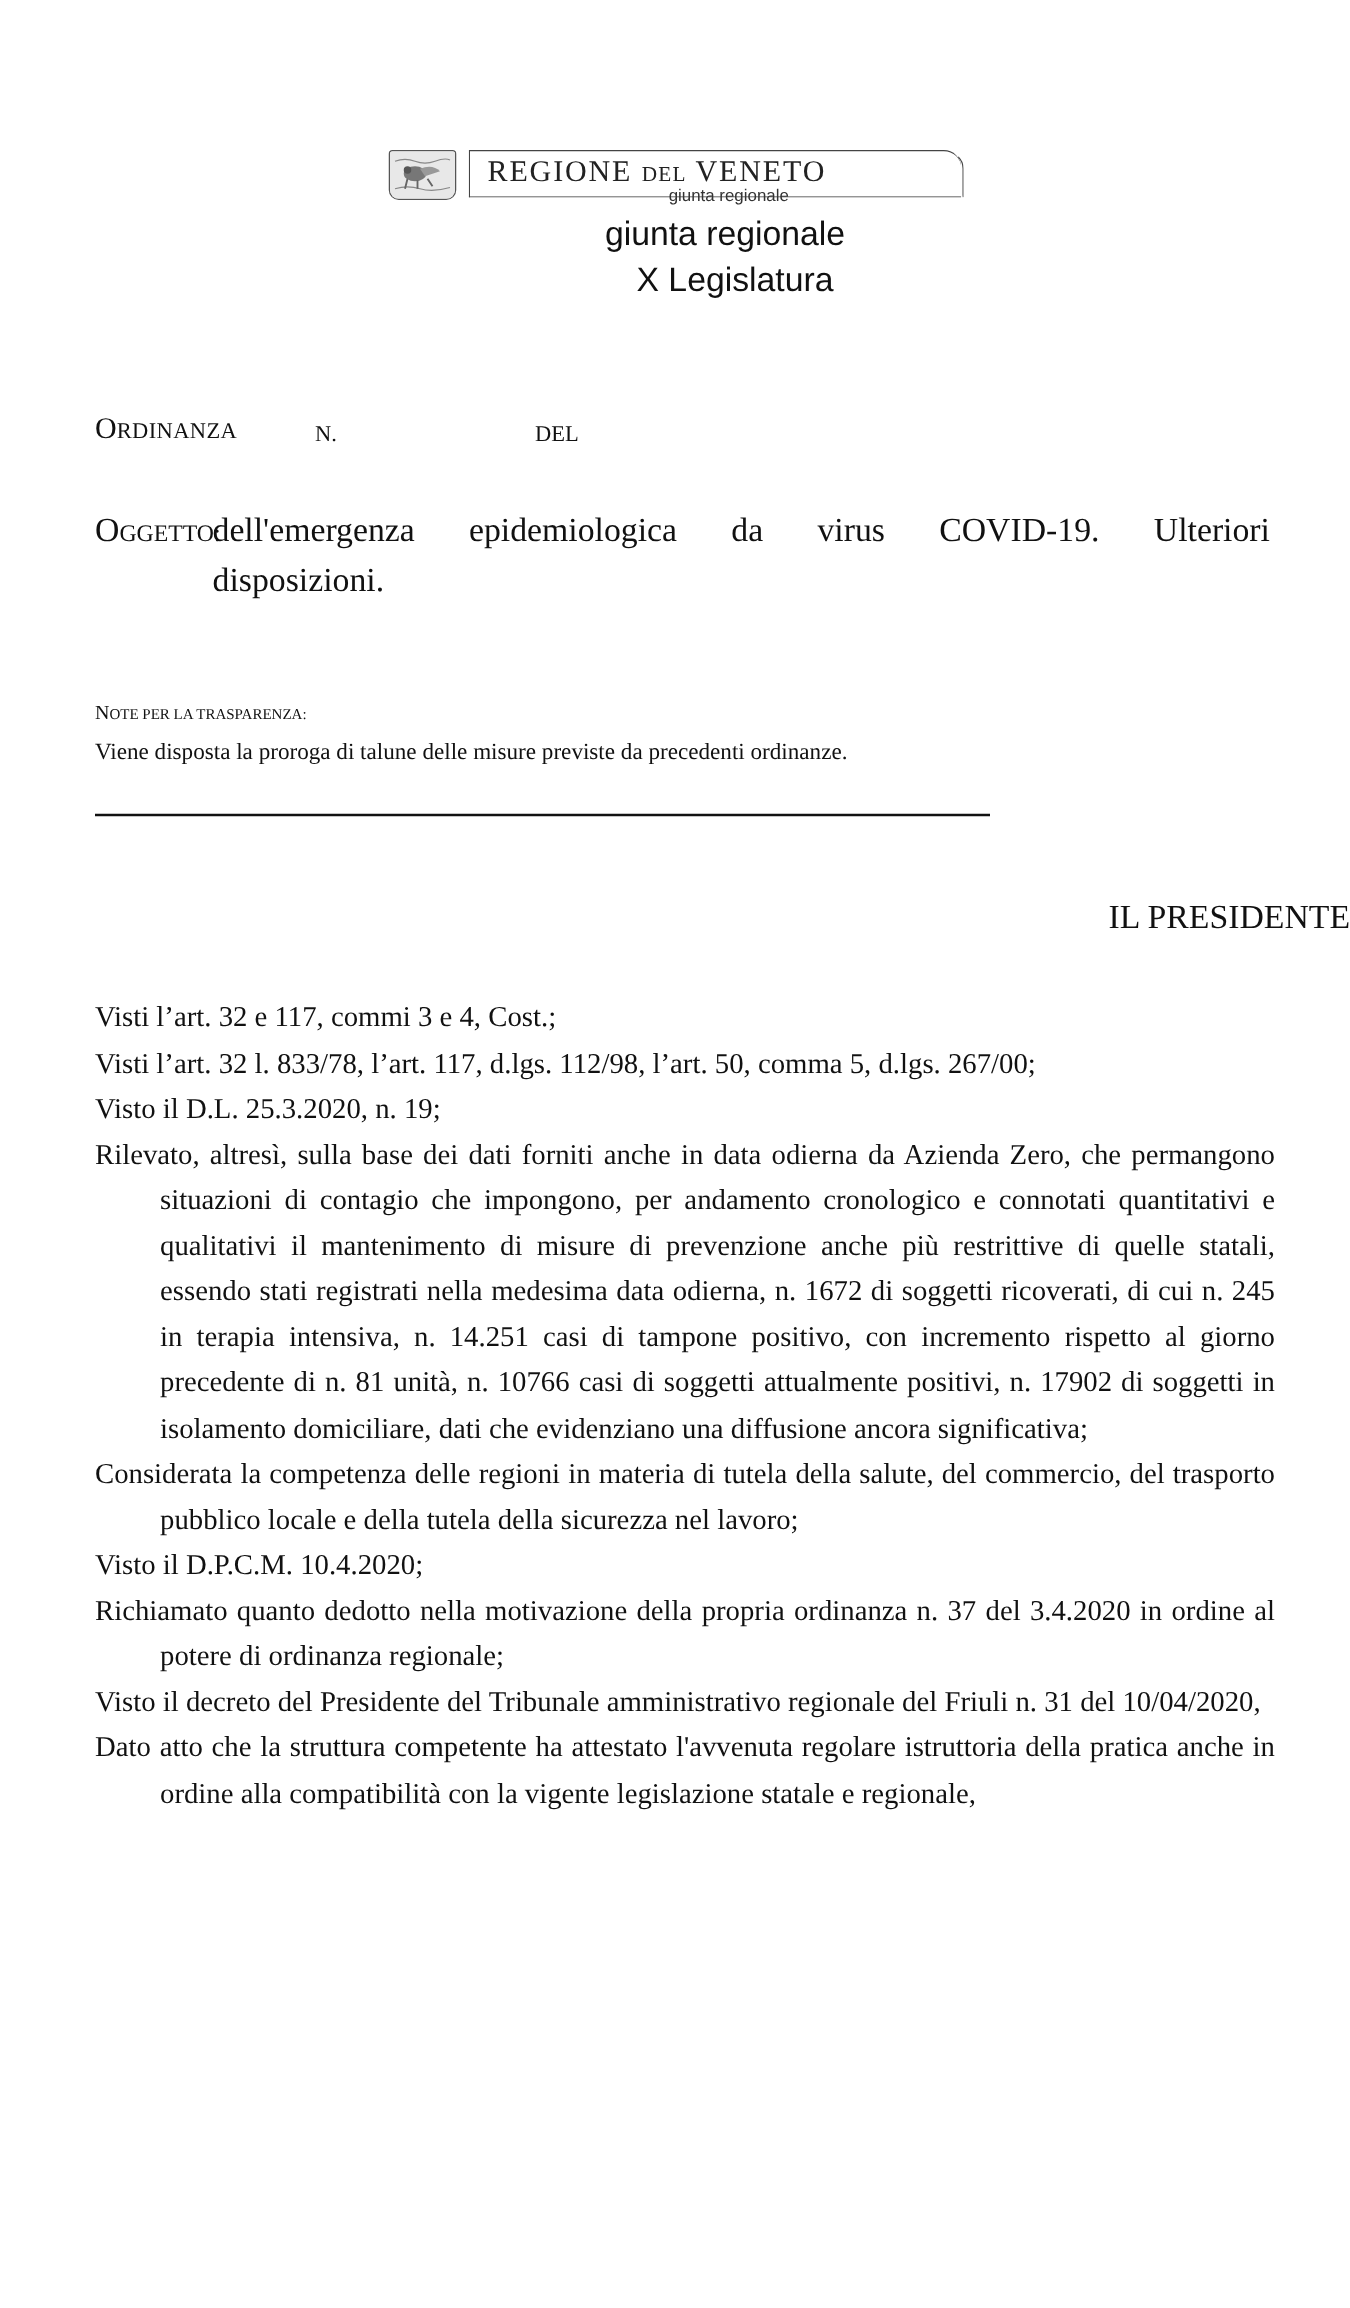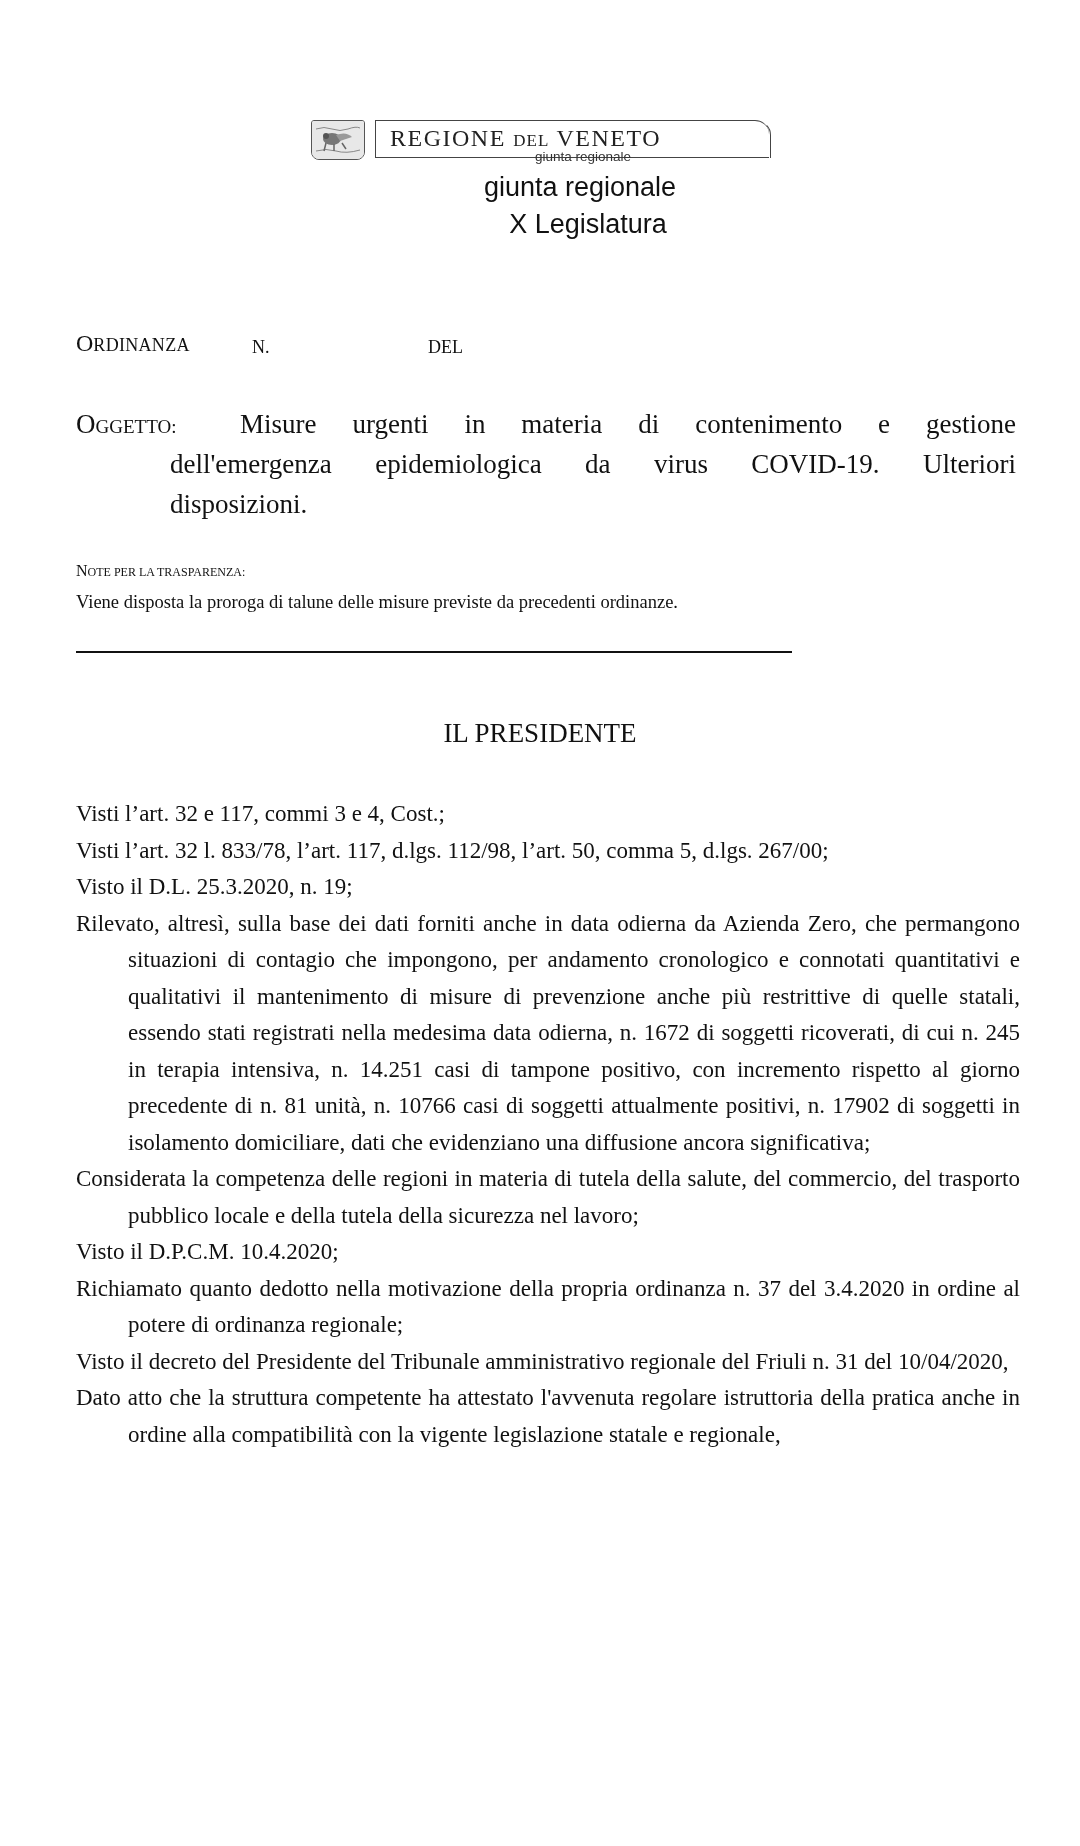--- a/index.html
+++ b/index.html
@@ -28,21 +28,21 @@
   .oggetto-label { position:absolute; left:0; top:0; }
   .oggetto-label .sc-small { font-size:19px; }
   .oggetto-text { margin-left:164px; text-align:justify; text-align-last:left; padding-right:6px; }
   .oggetto-text.cont { margin-left:94px; }
 
   .note-label { position:absolute; left:76px; top:562px; font-size:16px; }
   .note-label .sc-small { font-size:12px; }
   .note-text { position:absolute; left:76px; top:592px; font-size:18.5px; }
   .rule { position:absolute; left:76px; top:651px; width:716px; height:0; border-top:2.4px solid #111; }
 
-  .presidente { position:absolute; left:0; right:0; top:718px; text-align:center; font-size:27px; }
+  .presidente { position:absolute; left:0; right:0; top:718px; text-align:right; font-size:27px; }
 
   .body { position:absolute; left:76px; top:796px; width:944px; font-size:23px; line-height:36.5px; }
   .para { padding-left:52px; text-indent:-52px; text-align:justify; text-align-last:left; margin:0; }
 </style>
 </head>
 <body class="serif">
 
 <div class="logo">
   <div class="emblem">
     <svg viewBox="0 0 52 38" preserveAspectRatio="none">
@@ -75,21 +75,20 @@
   <span>N.</span>
   <span></span>
 </div>
 <div class="ord-del">
   <span>DEL</span>
   <span></span>
 </div>
 
 <div class="oggetto">
   <div class="oggetto-label"><span>O</span><span class="sc-small">GGETTO:</span></div>
-  <div class="oggetto-text" style="text-align-last:justify;">Misure urgenti in materia di contenimento e gestione</div>
   <div class="oggetto-text cont" style="text-align-last:justify;">dell'emergenza epidemiologica da virus COVID-19. Ulteriori</div>
   <div class="oggetto-text cont">disposizioni.</div>
 </div>
 
 <div class="note-label"><span>N</span><span class="sc-small">OTE PER LA TRASPARENZA:</span></div>
 <div class="note-text">Viene disposta la proroga di talune delle misure previste da precedenti ordinanze.</div>
 <div class="rule"></div>
 
 <div class="presidente">IL PRESIDENTE</div>
 

